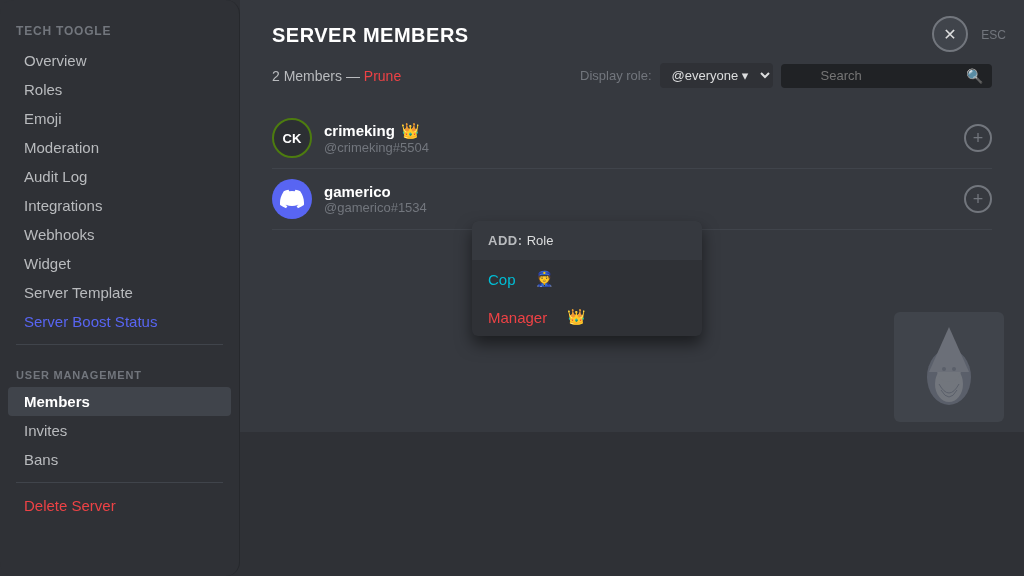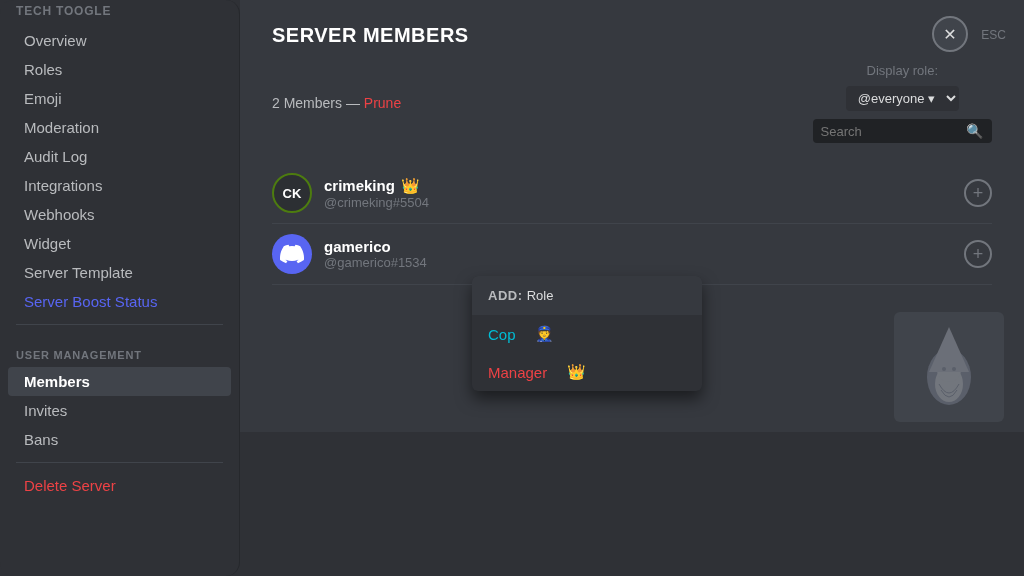--- a/index.html
+++ b/index.html
@@ -13,21 +13,21 @@
       display: flex;
     }
 
     
     .sidebar {
       width: 240px;
       min-width: 240px;
       background: #2f3136;
       height: 576px;
       overflow-y: auto;
-      padding: 4px 0;
+      padding: 24px 0;
       border-right: 1px solid #26282c;
       border-radius: 14px;
     }
     .sidebar-server-name {
       font-size: 12px;
       font-weight: 700;
       color: #72767d;
       text-transform: uppercase;
       letter-spacing: 0.8px;
       padding: 0 16px 8px 16px;
@@ -125,21 +125,20 @@
       color: #b9bbbe;
     }
     .members-count .prune {
       color: #ed4245;
       cursor: pointer;
     }
     .display-role-area {
       display: flex;
       align-items: center;
       gap: 8px;
-      flex-direction: column;
     }
     .display-role-label {
       font-size: 13px;
       color: #72767d;
     }
     .role-select {
       background: #2f3136;
       border: none;
       color: #dcddde;
       font-size: 13px;
@@ -155,20 +154,21 @@
       padding: 4px 8px;
       gap: 6px;
     }
     .search-input {
       background: transparent;
       border: none;
       color: #dcddde;
       font-size: 13px;
       outline: none;
       width: 140px;
+      margin-left: 32px;
     }
     .search-icon {
       color: #72767d;
       font-size: 14px;
     }
 
     
     .member-row {
       display: flex;
       align-items: center;

